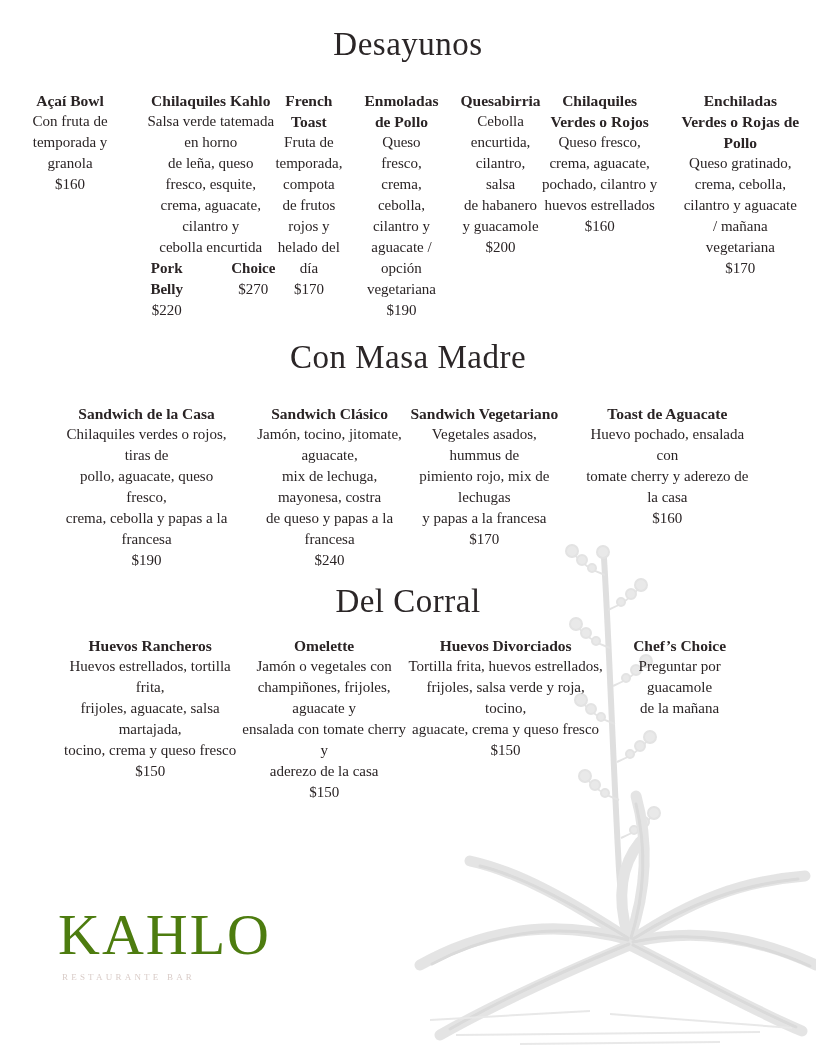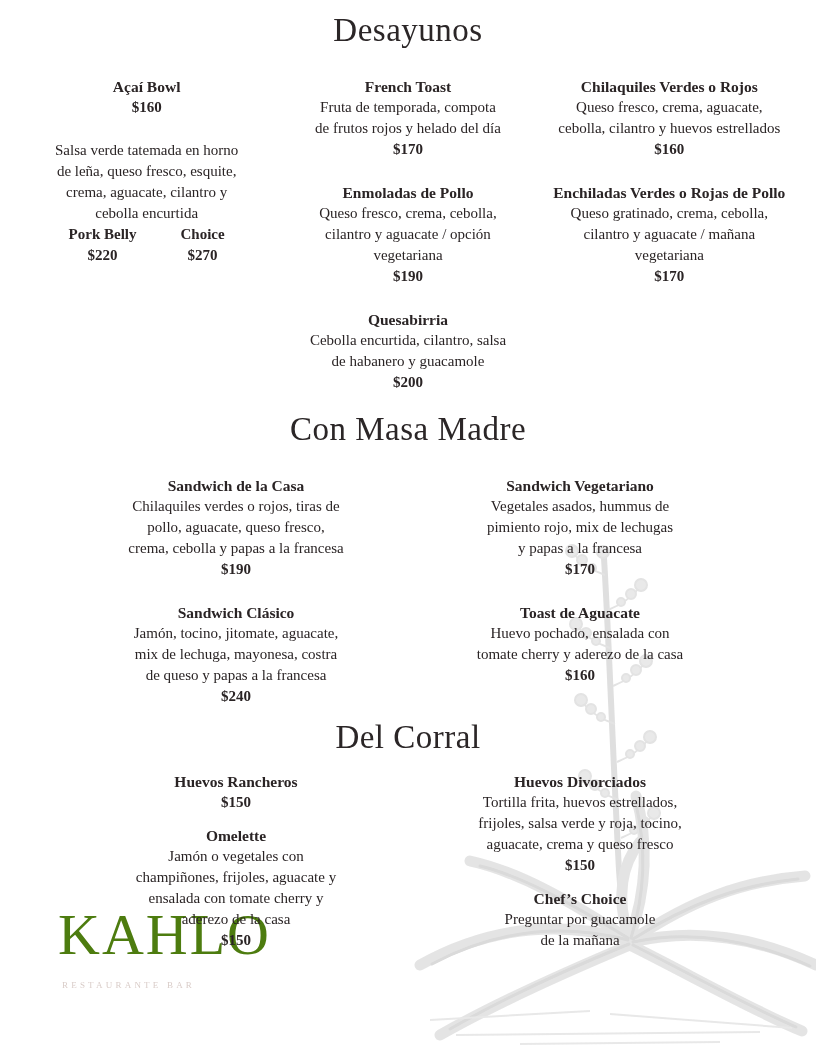--- a/index.html
+++ b/index.html
@@ -10,39 +10,39 @@
     color:#2a2425;
   }
   .watermarks{position:absolute;inset:0;z-index:0;}
   .agave{position:absolute;left:400px;top:380px;opacity:.9;}
   .logo-wm{position:absolute;left:58px;top:906px;}
   .logo-text{
     font-size:58px;line-height:1;color:#4d7c0f;letter-spacing:2px;
     font-family:"Liberation Serif","DejaVu Serif",serif;
   }
   .logo-sub{
-    margin-top:16px;margin-left:4px;font-size:9px;letter-spacing:3.2px;
+    margin-top:8px;margin-left:4px;font-size:9px;letter-spacing:3.2px;
     color:#d9ccc8;
   }
-  .content{position:relative;z-index:1;padding-top:8px;}
+  .content{position:relative;z-index:1;padding-top:22px;}
   .section-title{
     margin:0 0 24px 0;text-align:center;font-size:33px;line-height:44px;
     font-weight:400;letter-spacing:.5px;color:#2b2627;
   }
   .section-title.mt{margin-top:14px;}
   .section-title.mt2{margin-top:8px;margin-bottom:12px;}
   .grid{display:grid;margin:0 auto;}
   .grid3{width:784px;grid-template-columns:repeat(3,1fr);}
   .grid2{width:688px;grid-template-columns:repeat(2,1fr);}
-  .col{display:flex;flex-direction:column;gap:22px;}
-  .grid2.dc .col{gap:12px;}
+  .col{display:flex;flex-direction:row;gap:22px;}
+  .grid2.dc .col{gap:4px;}
   .item{font-size:15px;line-height:21px;text-align:center;}
   .item-name{font-weight:700;font-size:15.5px;}
   .item-desc{white-space:pre-line;}
-  .item-price{font-weight:700;}
+  .item-price{font-weight:400;}
   .variants{display:flex;justify-content:center;gap:44px;}
   .variant-label{font-weight:700;}
 </style>
 </head>
 <body>
 
 <div class="page">
 
   <div class="watermarks">
     <svg class="agave" width="416" height="676" viewBox="0 0 416 676" fill="none" xmlns="http://www.w3.org/2000/svg">
@@ -120,23 +120,26 @@
   </div>
 
   <div class="content">
 
     <h1 class="section-title">Desayunos</h1>
     <div class="grid grid3">
 
       <div class="col">
         <div class="item">
           <div class="item-name">Açaí Bowl</div>
+          <div class="item-desc">Con fruta de temporada y
+granola</div>
           <div class="item-price">$160</div>
         </div>
         <div class="item">
+          <div class="item-name">Chilaquiles Kahlo</div>
           <div class="item-desc">Salsa verde tatemada en horno
 de leña, queso fresco, esquite,
 crema, aguacate, cilantro y
 cebolla encurtida</div>
           <div class="variants">
             <div class="variant">
               <div class="variant-label">Pork Belly</div>
               <div class="item-price">$220</div>
             </div>
             <div class="variant">
@@ -166,21 +169,21 @@
           <div class="item-desc">Cebolla encurtida, cilantro, salsa
 de habanero y guacamole</div>
           <div class="item-price">$200</div>
         </div>
       </div>
 
       <div class="col">
         <div class="item">
           <div class="item-name">Chilaquiles Verdes o Rojos</div>
           <div class="item-desc">Queso fresco, crema, aguacate,
-cebolla, cilantro y huevos estrellados</div>
+pochado, cilantro y huevos estrellados</div>
           <div class="item-price">$160</div>
         </div>
         <div class="item">
           <div class="item-name">Enchiladas Verdes o Rojas de Pollo</div>
           <div class="item-desc">Queso gratinado, crema, cebolla,
 cilantro y aguacate / mañana
 vegetariana</div>
           <div class="item-price">$170</div>
         </div>
       </div>
@@ -222,20 +225,23 @@
         </div>
       </div>
     </div>
 
     <h1 class="section-title mt2">Del Corral</h1>
     <div class="grid grid2 dc">
 
       <div class="col">
         <div class="item">
           <div class="item-name">Huevos Rancheros</div>
+          <div class="item-desc">Huevos estrellados, tortilla frita,
+frijoles, aguacate, salsa martajada,
+tocino, crema y queso fresco</div>
           <div class="item-price">$150</div>
         </div>
         <div class="item">
           <div class="item-name">Omelette</div>
           <div class="item-desc">Jamón o vegetales con
 champiñones, frijoles, aguacate y
 ensalada con tomate cherry y
 aderezo de la casa</div>
           <div class="item-price">$150</div>
         </div>

